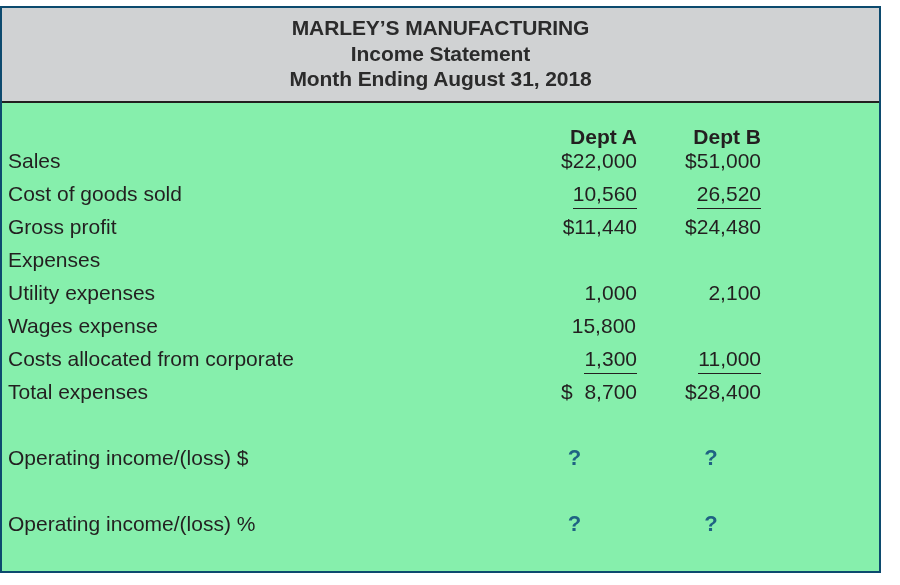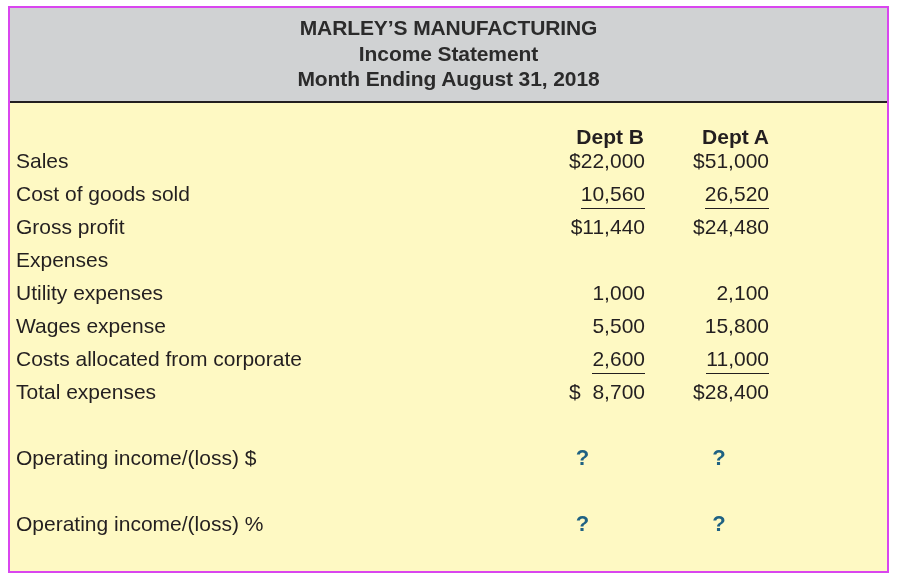--- a/index.html
+++ b/index.html
@@ -16,27 +16,27 @@
     position: relative;
     width: 900px;
     height: 585px;
     box-sizing: border-box;
     background: #ffffff;
     overflow: hidden;
   }
 
   .table-box {
     position: absolute;
-    left: 8px;
+    left: 0;
     top: 6px;
     width: 881px;
     height: 567px;
     box-sizing: border-box;
-    border: 2px solid #d946ef;
-    background: #fef9c3;
+    border: 2px solid #0c4a6e;
+    background: #86efac;
   }
 
   
   .doc-header {
     box-sizing: border-box;
     width: 100%;
     background: #d0d2d3;
     border-bottom: 2px solid #231f20;
     padding: 7px 0 9px 0;
     text-align: center;
@@ -132,22 +132,22 @@
     <div class="doc-header">
       <div class="hline">MARLEY’S MANUFACTURING</div>
       <div class="hline">Income Statement</div>
       <div class="hline">Month Ending August 31, 2018</div>
     </div>
 
     <div class="sheet-body">
 
       <div class="row colhead">
         <div class="cell-label"></div>
+        <div class="cell-num head">Dept A</div>
         <div class="cell-num head colB">Dept B</div>
-        <div class="cell-num head">Dept A</div>
       </div>
 
       <div id="rows-host">
           <div class="row">
             <div class="cell-label">Sales</div>
             <div class="cell-num"><span class="money">$22,000</span></div>
             <div class="cell-num colB"><span class="money">$51,000</span></div>
           </div>
           <div class="row">
             <div class="cell-label">Cost of goods sold</div>
@@ -164,26 +164,25 @@
             <div class="cell-num"><span class="money" style="border-bottom: none;"></span></div>
             <div class="cell-num colB"><span class="money" style="border-bottom: none;"></span></div>
           </div>
           <div class="row">
             <div class="cell-label">Utility expenses</div>
             <div class="cell-num"><span class="money">1,000</span></div>
             <div class="cell-num colB"><span class="money">2,100</span></div>
           </div>
           <div class="row">
             <div class="cell-label">Wages expense</div>
-            <div class="cell-num"><span class="money">5,500</span></div>
             <div class="cell-num colB"><span class="money">15,800</span></div>
           </div>
           <div class="row">
             <div class="cell-label">Costs allocated from corporate</div>
-            <div class="cell-num ruled"><span class="money">2,600</span></div>
+            <div class="cell-num ruled"><span class="money">1,300</span></div>
             <div class="cell-num colB ruled"><span class="money">11,000</span></div>
           </div>
           <div class="row">
             <div class="cell-label">Total expenses</div>
             <div class="cell-num"><span class="money">$  8,700</span></div>
             <div class="cell-num colB"><span class="money">$28,400</span></div>
           </div>
           <div class="row gap-before">
             <div class="cell-label">Operating income/(loss) $</div>
             <div class="cell-num answer"><span class="money">?</span></div>

